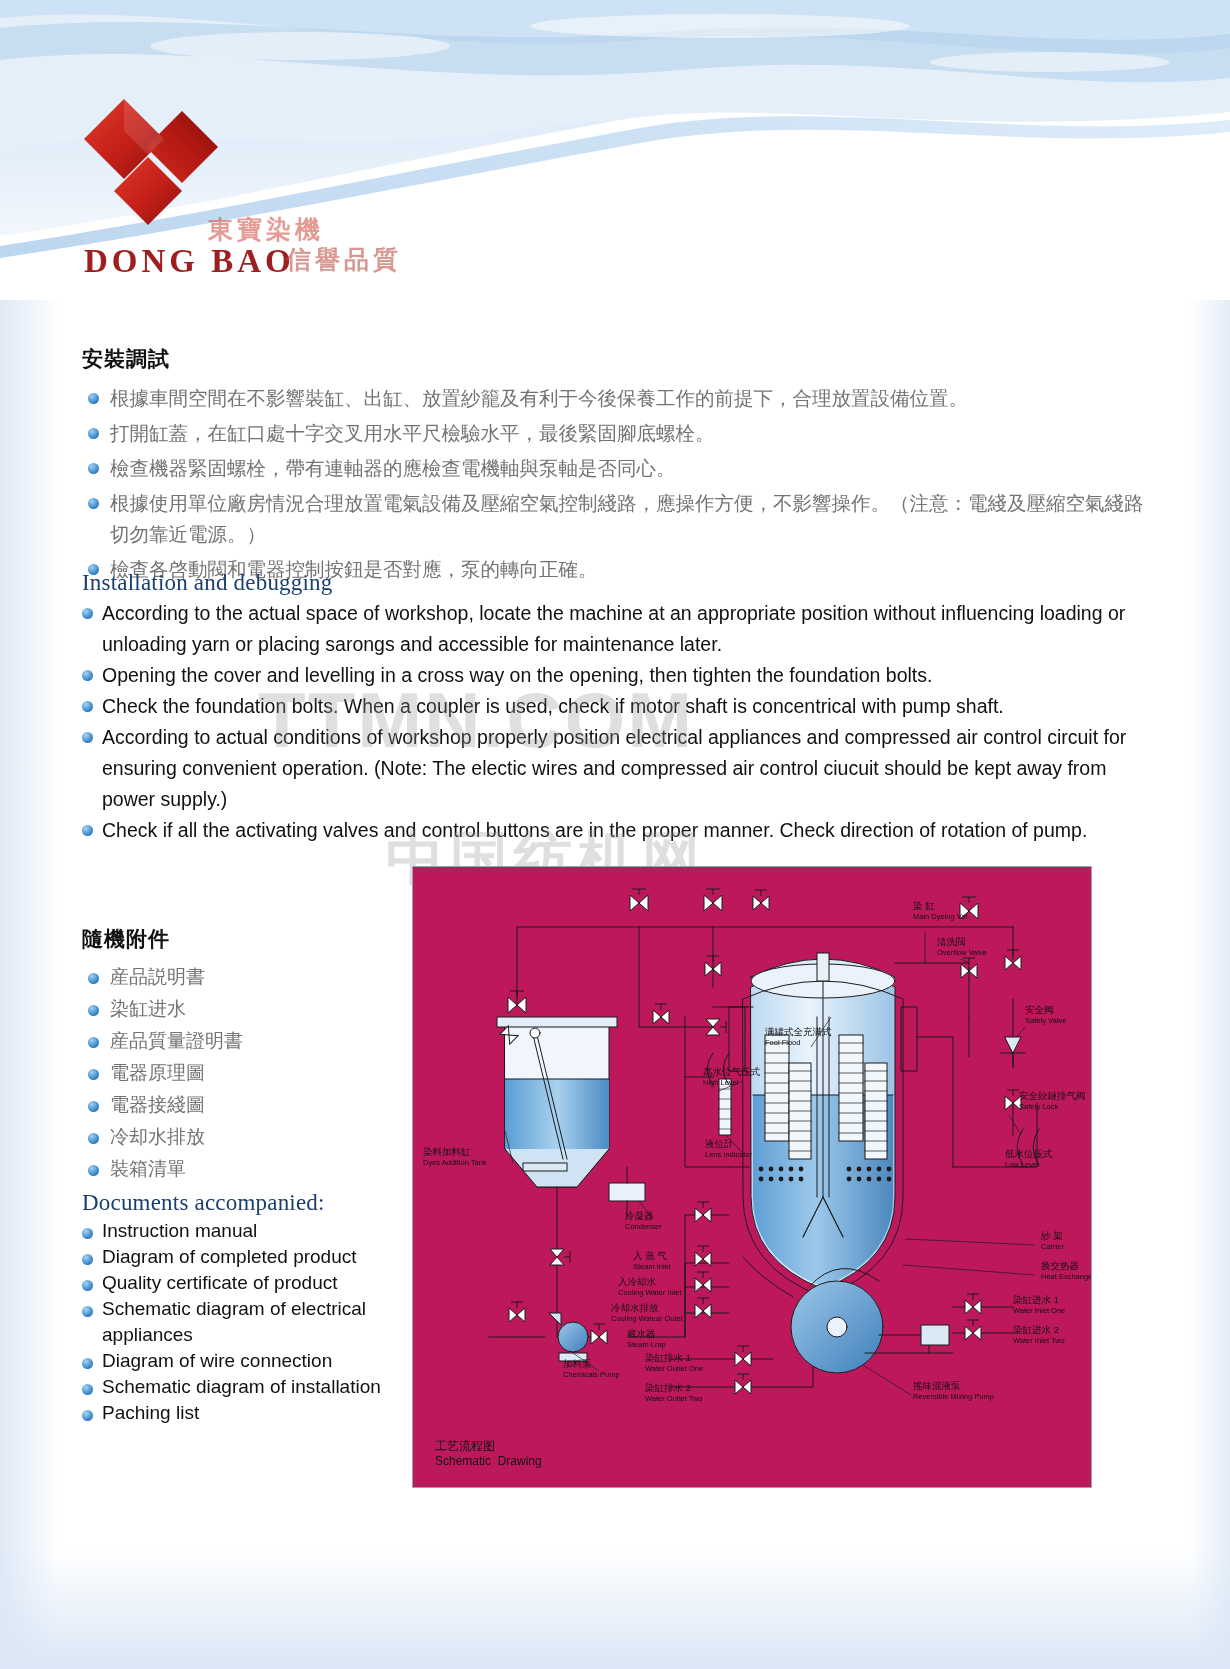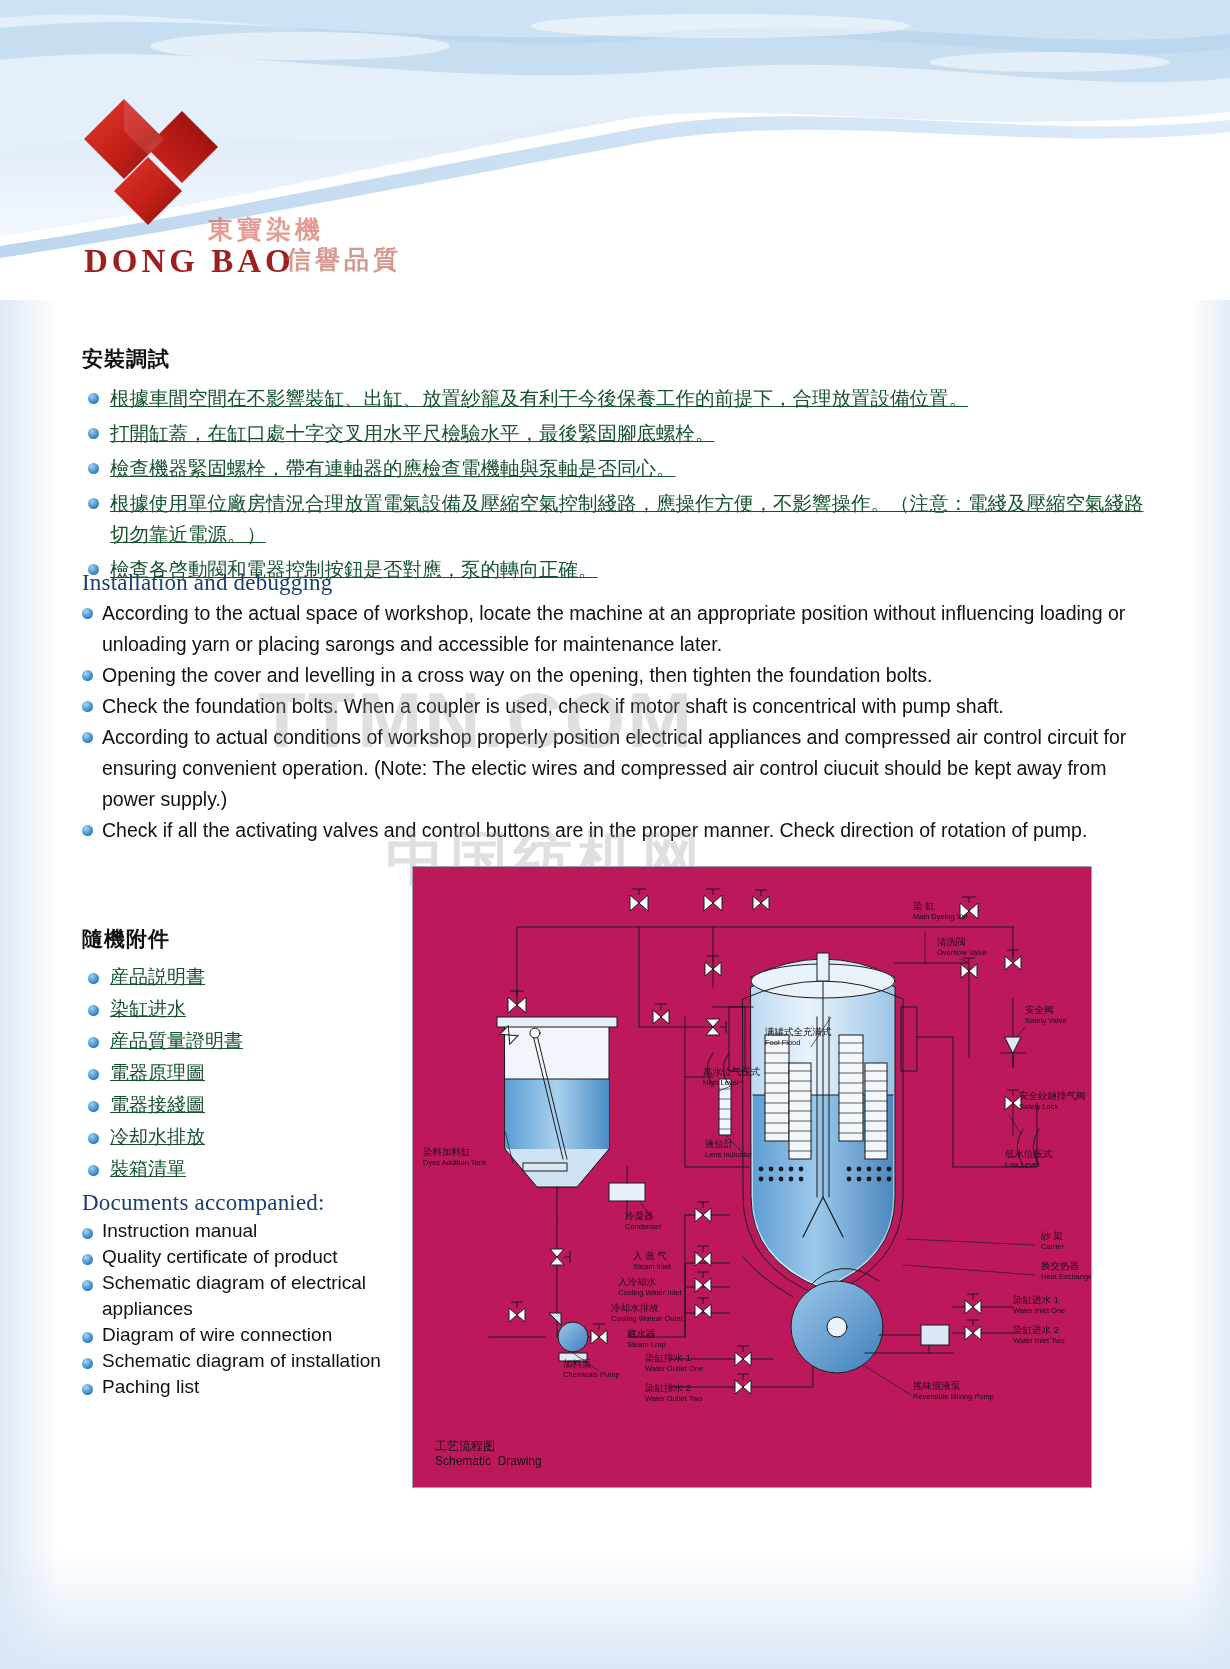--- a/index.html
+++ b/index.html
@@ -104,23 +104,22 @@
     left: 82px;
     top: 345px;
     width: 1070px;
   }
   .bullet-list { list-style:none; margin:10px 0 0 0; padding:0; }
   .bullet-list li {
     position:relative;
     padding-left: 28px;
     font-size: 19.5px;
     line-height: 31px;
-    color: #14532d;
+    color: #737373;
     margin-bottom: 4px;
-    text-decoration: underline;
   }
   .bullet-list li::before {
     content:"";
     position:absolute;
     left: 6px;
     top: 10px;
     width: 11px; height: 11px;
     border-radius: 50%;
     background: radial-gradient(circle at 35% 30%, #9fd0f2, #2d7fc4 70%, #1d5f9a);
   }
@@ -307,20 +306,21 @@
     <li>電器接綫圖</li>
     <li>冷却水排放</li>
     <li>裝箱清單</li>
   </ul>
 </div>
 
 <div class="sec-en-docs">
   <div class="en-heading">Documents accompanied:</div>
   <ul class="en-list">
     <li>Instruction manual</li>
+    <li>Diagram of completed product</li>
     <li>Quality certificate of product</li>
     <li>Schematic diagram of electrical appliances</li>
     <li>Diagram of wire connection</li>
     <li>Schematic diagram of installation</li>
     <li>Paching list</li>
   </ul>
 </div>
 
 <div class="diagram-frame">
   <svg id="diagram-svg" width="678" height="620" viewBox="0 0 678 620" xmlns="http://www.w3.org/2000/svg">

